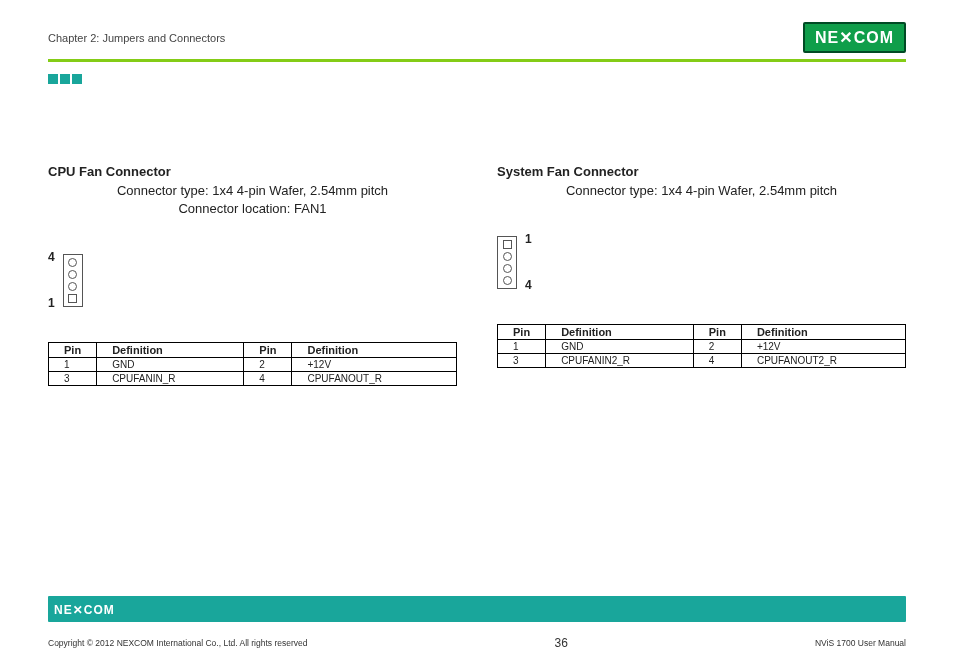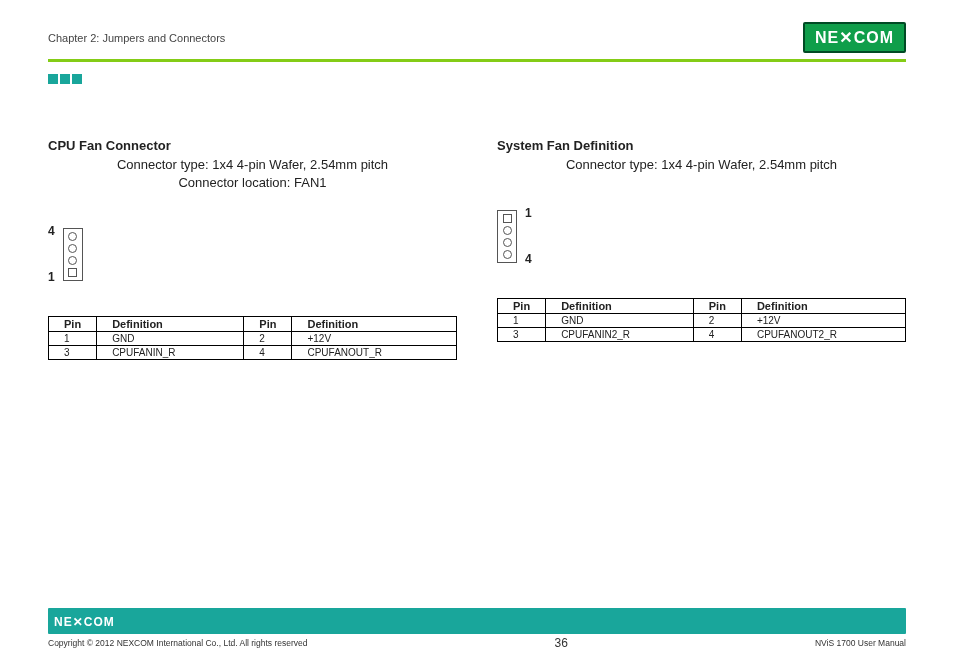--- a/index.html
+++ b/index.html
@@ -33,21 +33,21 @@
     border-radius: 2px;
   }
   .logo-top .x { position: relative; }
   .decor-squares { margin-top: 8px; }
   .decor-squares span {
     display: inline-block; width: 10px; height: 10px; background: #19a69b; margin-right: 2px;
   }
   .content {
     display: flex;
     gap: 40px;
-    margin-top: 50px;
+    margin-top: 76px;
   }
   .col { flex: 1; }
   .sec-title { font-weight: bold; font-size: 13px; margin-bottom: 3px; }
   .sec-line { font-size: 13px; font-weight: 300; line-height: 1.4; text-align: center; }
   .connector-wrap { margin-top: 30px; display: flex; align-items: center; gap: 6px; }
   .connector {
     border: 1.5px solid #555; width: 20px; padding: 3px; display: flex; flex-direction: column; align-items: center; gap: 3px;
   }
   .circ { width: 9px; height: 9px; border: 1.2px solid #555; border-radius: 50%; }
   .sq   { width: 9px; height: 9px; border: 1.2px solid #555; }
@@ -69,21 +69,21 @@
     padding: 0 48px;
   }
   .footer-bar {
     background: #19a69b; padding: 4px 6px; border-radius: 1px;
   }
   .logo-bottom {
     color: #fff; font-weight: bold; font-size: 12px; letter-spacing: 1px;
   }
   .footer-line {
     display: flex; justify-content: space-between; align-items: center;
-    font-size: 8.5px; color: #333; padding-top: 2px;
+    font-size: 8.5px; color: #333; padding-top: 14px;
   }
   .page-num { font-size: 12px; }
 </style>
 </head>
 <body>
 
 <div class="page">
   <div class="header-row">
     <div class="chapter-title">Chapter 2: Jumpers and Connectors</div>
     <div class="logo-top">NE<span class="x">✕</span>COM</div>
@@ -128,21 +128,21 @@
           <td>3</td>
           <td>CPUFANIN_R</td>
           <td>4</td>
           <td>CPUFANOUT_R</td>
         </tr>
       </tbody>
         </table>
     </div>
 
     <div class="col">
-      <div class="sec-title">System Fan Definition</div>
+      <div class="sec-title">System Fan Connector</div>
       <div class="sec-line">Connector type: 1x4 4-pin Wafer, 2.54mm pitch</div>
 
       <div class="connector-wrap">
         <div class="connector">
           <div class="sq"></div>
           <div class="circ"></div>
           <div class="circ"></div>
           <div class="circ"></div>
         </div>
         <div class="pin-lbls right">

